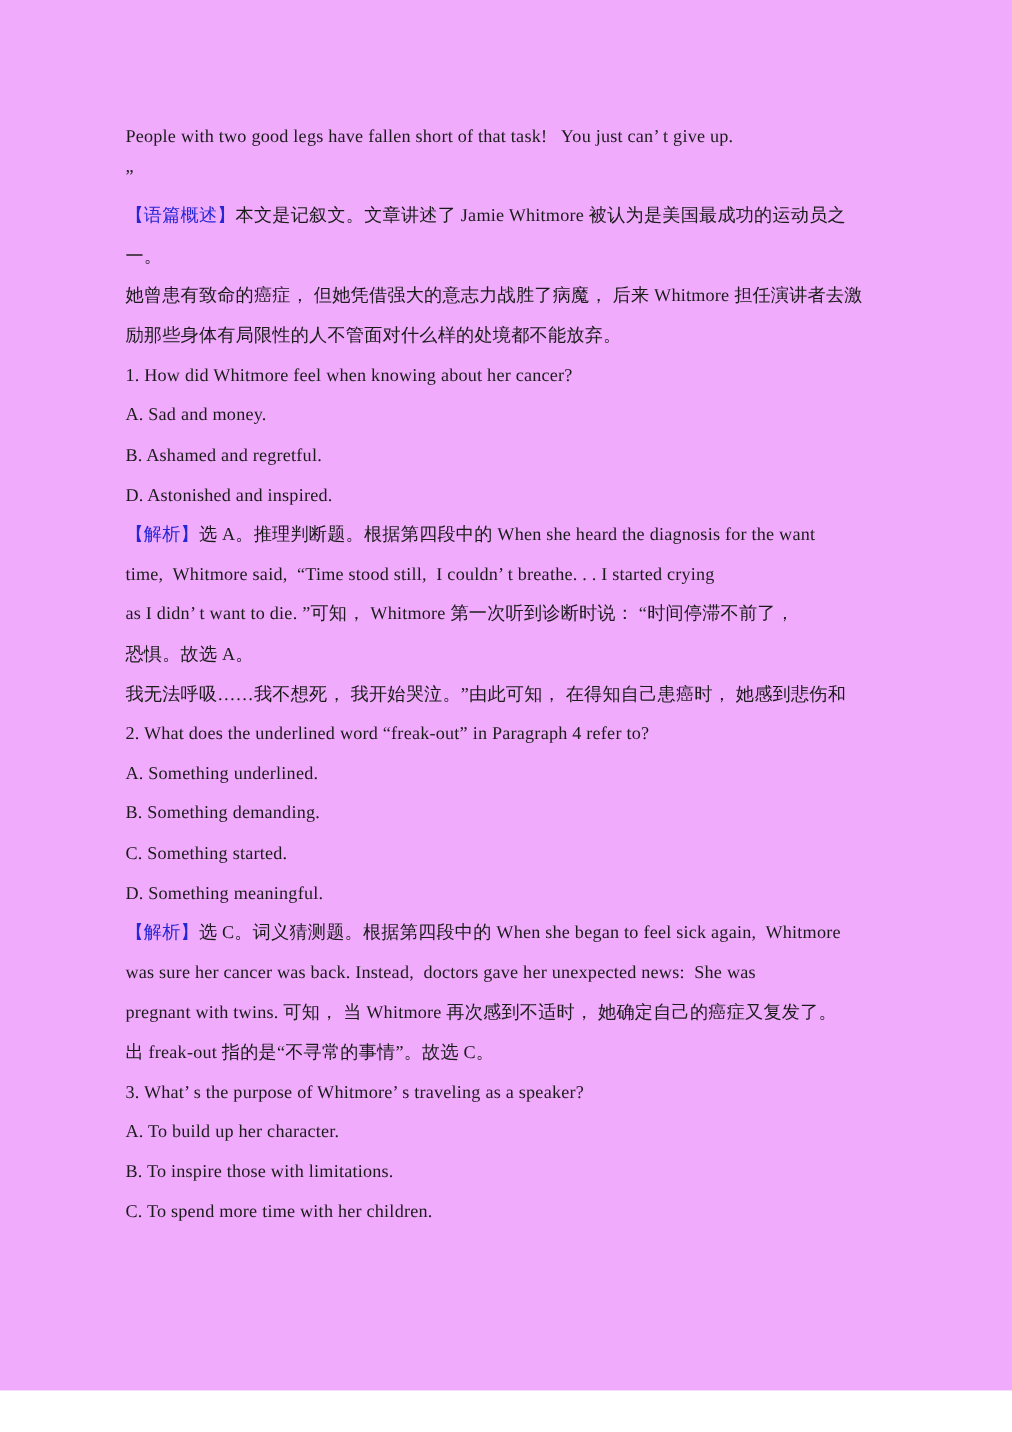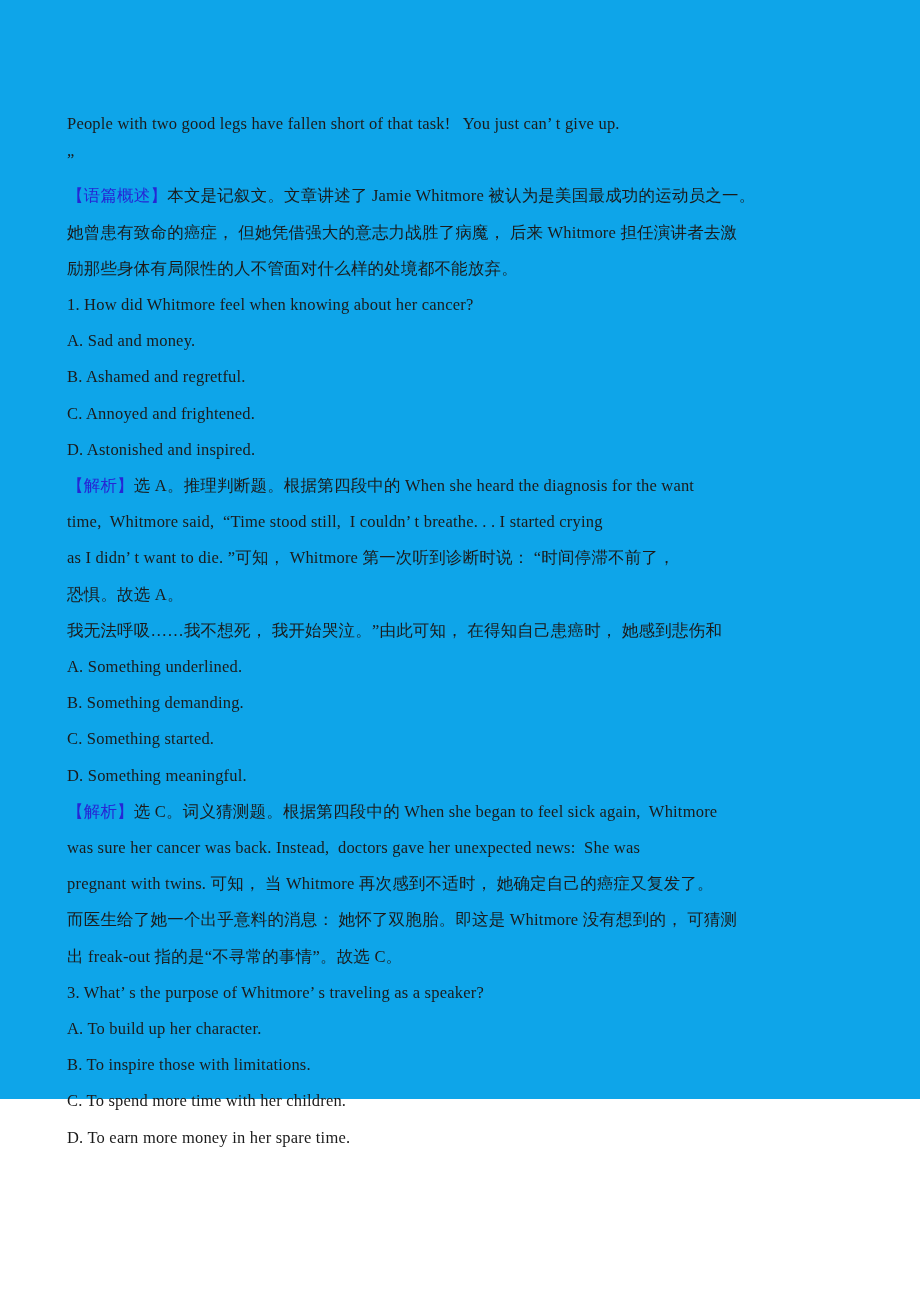--- a/index.html
+++ b/index.html
@@ -9,23 +9,23 @@
   }
   body {
     width: 920px;
     height: 1302px;
     overflow: hidden;
     font-family: "Liberation Serif", "DejaVu Serif", serif;
   }
   .page {
     box-sizing: border-box;
     width: 920px;
-    height: 1099px;
-    padding: 106px 118px 0 67px;
-    background: #0ea5e9;
+    height: 1264px;
+    padding: 106px 118px 0 114px;
+    background: #f0abfc;
   }
   .line {
     margin: 0;
     font-size: 16.5px;
     line-height: 36.2px;
     color: #1b1b1b;
     white-space: pre-wrap;
     letter-spacing: 0.2px;
   }
   .label {
@@ -40,39 +40,37 @@
   <p class="line">People with two good legs have fallen short of that task!   You just can’ t give up.</p>
   <p class="line">”</p>
 
   <p class="line"><span class="label">【语篇概述】</span><span>本文是记叙文。文章讲述了 Jamie Whitmore 被认为是美国最成功的运动员之一。</span></p>
   <p class="line">她曾患有致命的癌症， 但她凭借强大的意志力战胜了病魔， 后来 Whitmore 担任演讲者去激</p>
   <p class="line">励那些身体有局限性的人不管面对什么样的处境都不能放弃。</p>
 
   <p class="line">1. How did Whitmore feel when knowing about her cancer?</p>
   <p class="line">A. Sad and money.</p>
   <p class="line">B. Ashamed and regretful.</p>
-  <p class="line">C. Annoyed and frightened.</p>
   <p class="line">D. Astonished and inspired.</p>
 
   <p class="line"><span class="label">【解析】</span><span>选 A。推理判断题。根据第四段中的 When she heard the diagnosis for the want</span></p>
   <p class="line">time,  Whitmore said,  “Time stood still,  I couldn’ t breathe. . . I started crying</p>
   <p class="line">as I didn’ t want to die. ”可知， Whitmore 第一次听到诊断时说： “时间停滞不前了，</p>
   <p class="line">恐惧。故选 A。</p>
   <p class="line">我无法呼吸……我不想死， 我开始哭泣。”由此可知， 在得知自己患癌时， 她感到悲伤和</p>
 
+  <p class="line">2. What does the underlined word “freak-out” in Paragraph 4 refer to?</p>
   <p class="line">A. Something underlined.</p>
   <p class="line">B. Something demanding.</p>
   <p class="line">C. Something started.</p>
   <p class="line">D. Something meaningful.</p>
 
   <p class="line"><span class="label">【解析】</span><span>选 C。词义猜测题。根据第四段中的 When she began to feel sick again,  Whitmore</span></p>
   <p class="line">was sure her cancer was back. Instead,  doctors gave her unexpected news:  She was</p>
   <p class="line">pregnant with twins. 可知， 当 Whitmore 再次感到不适时， 她确定自己的癌症又复发了。</p>
-  <p class="line">而医生给了她一个出乎意料的消息： 她怀了双胞胎。即这是 Whitmore 没有想到的， 可猜测</p>
   <p class="line">出 freak-out 指的是“不寻常的事情”。故选 C。</p>
 
   <p class="line">3. What’ s the purpose of Whitmore’ s traveling as a speaker?</p>
   <p class="line">A. To build up her character.</p>
   <p class="line">B. To inspire those with limitations.</p>
   <p class="line">C. To spend more time with her children.</p>
-  <p class="line">D. To earn more money in her spare time.</p>
 
 </div>
 
 </body></html>

